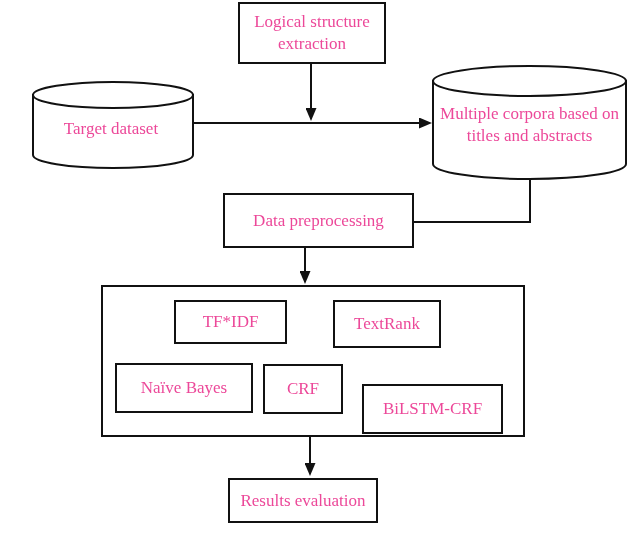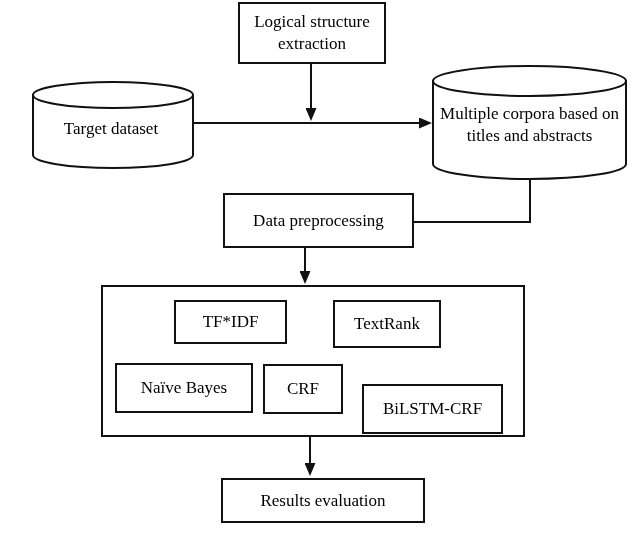--- a/index.html
+++ b/index.html
@@ -6,21 +6,21 @@
     margin: 0;
     padding: 0;
     background: #ffffff;
   }
   .stage {
     position: relative;
     width: 640px;
     height: 558px;
     background: #ffffff;
     font-family: "Liberation Serif", "DejaVu Serif", serif;
-    color: #000000;
+    color: #ec4899;
     overflow: hidden;
   }
   .connector-layer {
     position: absolute;
     left: 0;
     top: 0;
     width: 640px;
     height: 558px;
   }
   .node-box {
@@ -105,21 +105,21 @@
   </div>
 
   <div class="node-box" style="left:263px; top:364px; width:80px; height:50px;">
     <span>CRF</span>
   </div>
 
   <div class="node-box" style="left:362px; top:384px; width:141px; height:50px;">
     <span>BiLSTM-CRF</span>
   </div>
 
-  <div class="node-box" style="left:221px; top:478px; width:204px; height:45px;">
+  <div class="node-box" style="left:228px; top:478px; width:150px; height:45px;">
     <span>Results evaluation</span>
   </div>
 
   <div class="cyl-label" style="left:33px; top:118px; width:156px;">Target dataset</div>
 
   <div class="cyl-label" style="left:430px; top:103px; width:199px;">Multiple corpora based on titles and abstracts</div>
 
 </div>
 
 </body></html>

